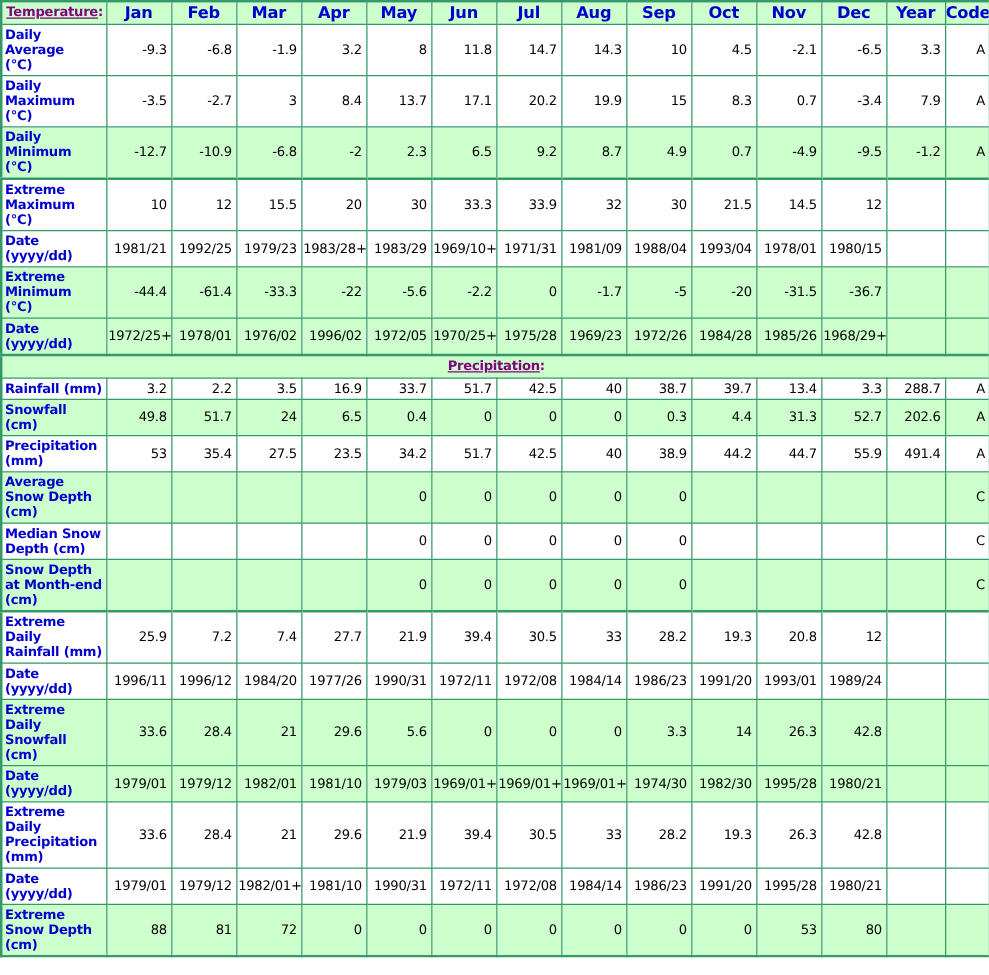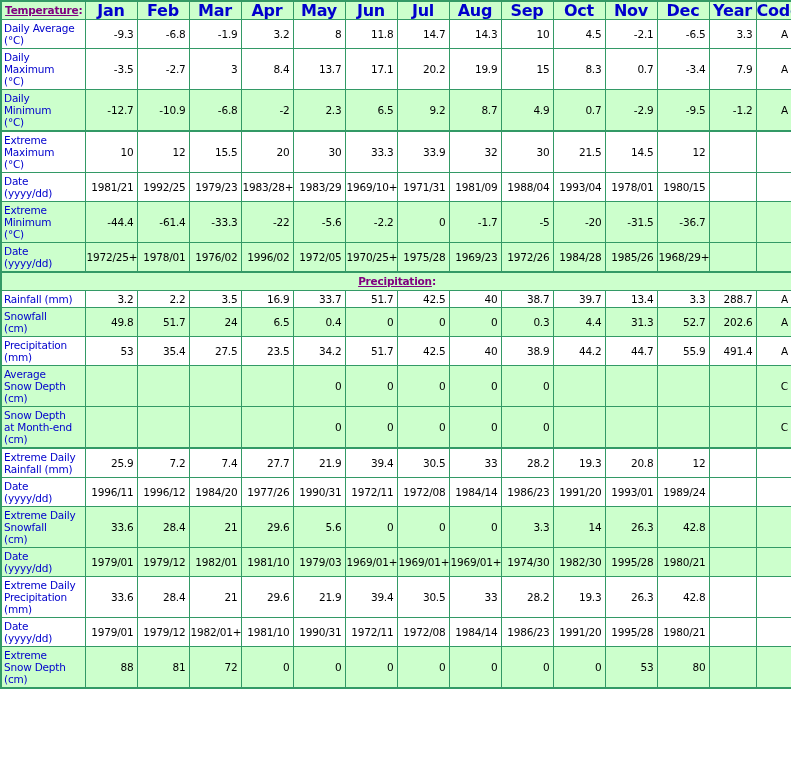--- a/index.html
+++ b/index.html
@@ -12,21 +12,21 @@
   }
   table.climate td{
     border:1px solid #339966;
     overflow:hidden;
     background:#ffffff;
   }
   tr.g td{background:#ccffcc;}
   tr.thick td{border-top:2px solid #339966;}
   td.lbl{
     color:#0000cc;
-    font-weight:normal;
+    font-weight:bold;
     font-size:10.5px;
     line-height:12px;
     vertical-align:top;
     text-align:left;
     padding:2px 1px 2px 2px;
     white-space:pre-line;
     letter-spacing:-0.2px;
   }
   td.num{
     color:#000000;
@@ -34,21 +34,21 @@
     line-height:12px;
     text-align:right;
     vertical-align:middle;
     padding:1px 3px 1px 1px;
     letter-spacing:-0.2px;
   }
   td.num.b{font-weight:normal;}
   td.colhead{
     color:#0000cc;
     font-weight:bold;
-    font-size:16px;
+    font-size:13px;
     line-height:13px;
     text-align:center;
     vertical-align:middle;
     padding:2px 0;
     letter-spacing:-0.2px;
     margin-top:20px;
   }
   td.sec{
     color:#800080;
     font-weight:bold;
@@ -145,21 +145,21 @@
         <td class="num">-12.7</td>
         <td class="num">-10.9</td>
         <td class="num">-6.8</td>
         <td class="num">-2</td>
         <td class="num">2.3</td>
         <td class="num">6.5</td>
         <td class="num">9.2</td>
         <td class="num">8.7</td>
         <td class="num">4.9</td>
         <td class="num">0.7</td>
-        <td class="num">-2.9</td>
+        <td class="num">-4.9</td>
         <td class="num">-9.5</td>
         <td class="num">-1.2</td>
         <td class="num">A</td>
       </tr>
       <tr class="thick">
         <td class="lbl">Extreme
 Maximum
 (°C)</td>
         <td class="num">10</td>
         <td class="num">12</td>
@@ -299,20 +299,38 @@
         <td class="num">0</td>
         <td class="num">0</td>
         <td class="num">0</td>
         <td class="num">0</td>
         <td class="num"></td>
         <td class="num"></td>
         <td class="num"></td>
         <td class="num"></td>
         <td class="num">C</td>
       </tr>
+      <tr>
+        <td class="lbl">Median Snow
+Depth (cm)</td>
+        <td class="num"></td>
+        <td class="num"></td>
+        <td class="num"></td>
+        <td class="num"></td>
+        <td class="num">0</td>
+        <td class="num">0</td>
+        <td class="num">0</td>
+        <td class="num">0</td>
+        <td class="num">0</td>
+        <td class="num"></td>
+        <td class="num"></td>
+        <td class="num"></td>
+        <td class="num"></td>
+        <td class="num">C</td>
+      </tr>
       <tr class="g">
         <td class="lbl">Snow Depth
 at Month-end
 (cm)</td>
         <td class="num"></td>
         <td class="num"></td>
         <td class="num"></td>
         <td class="num"></td>
         <td class="num">0</td>
         <td class="num">0</td>

